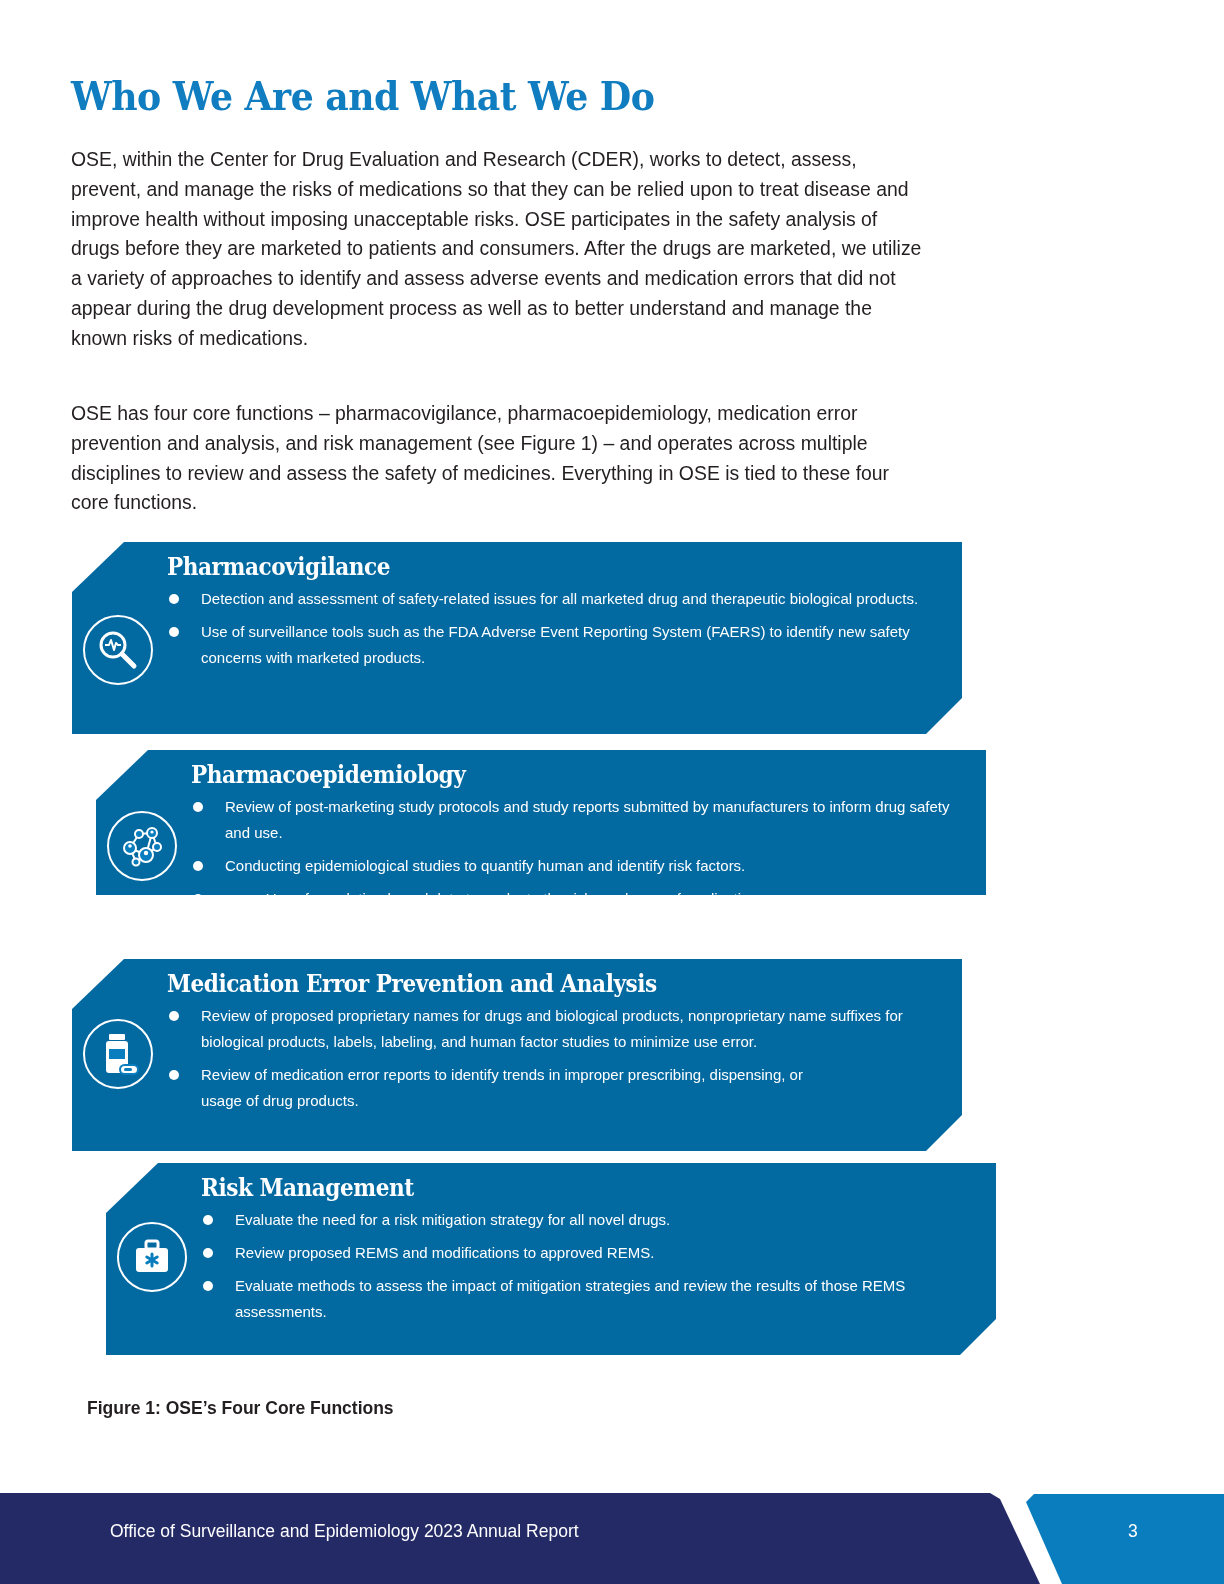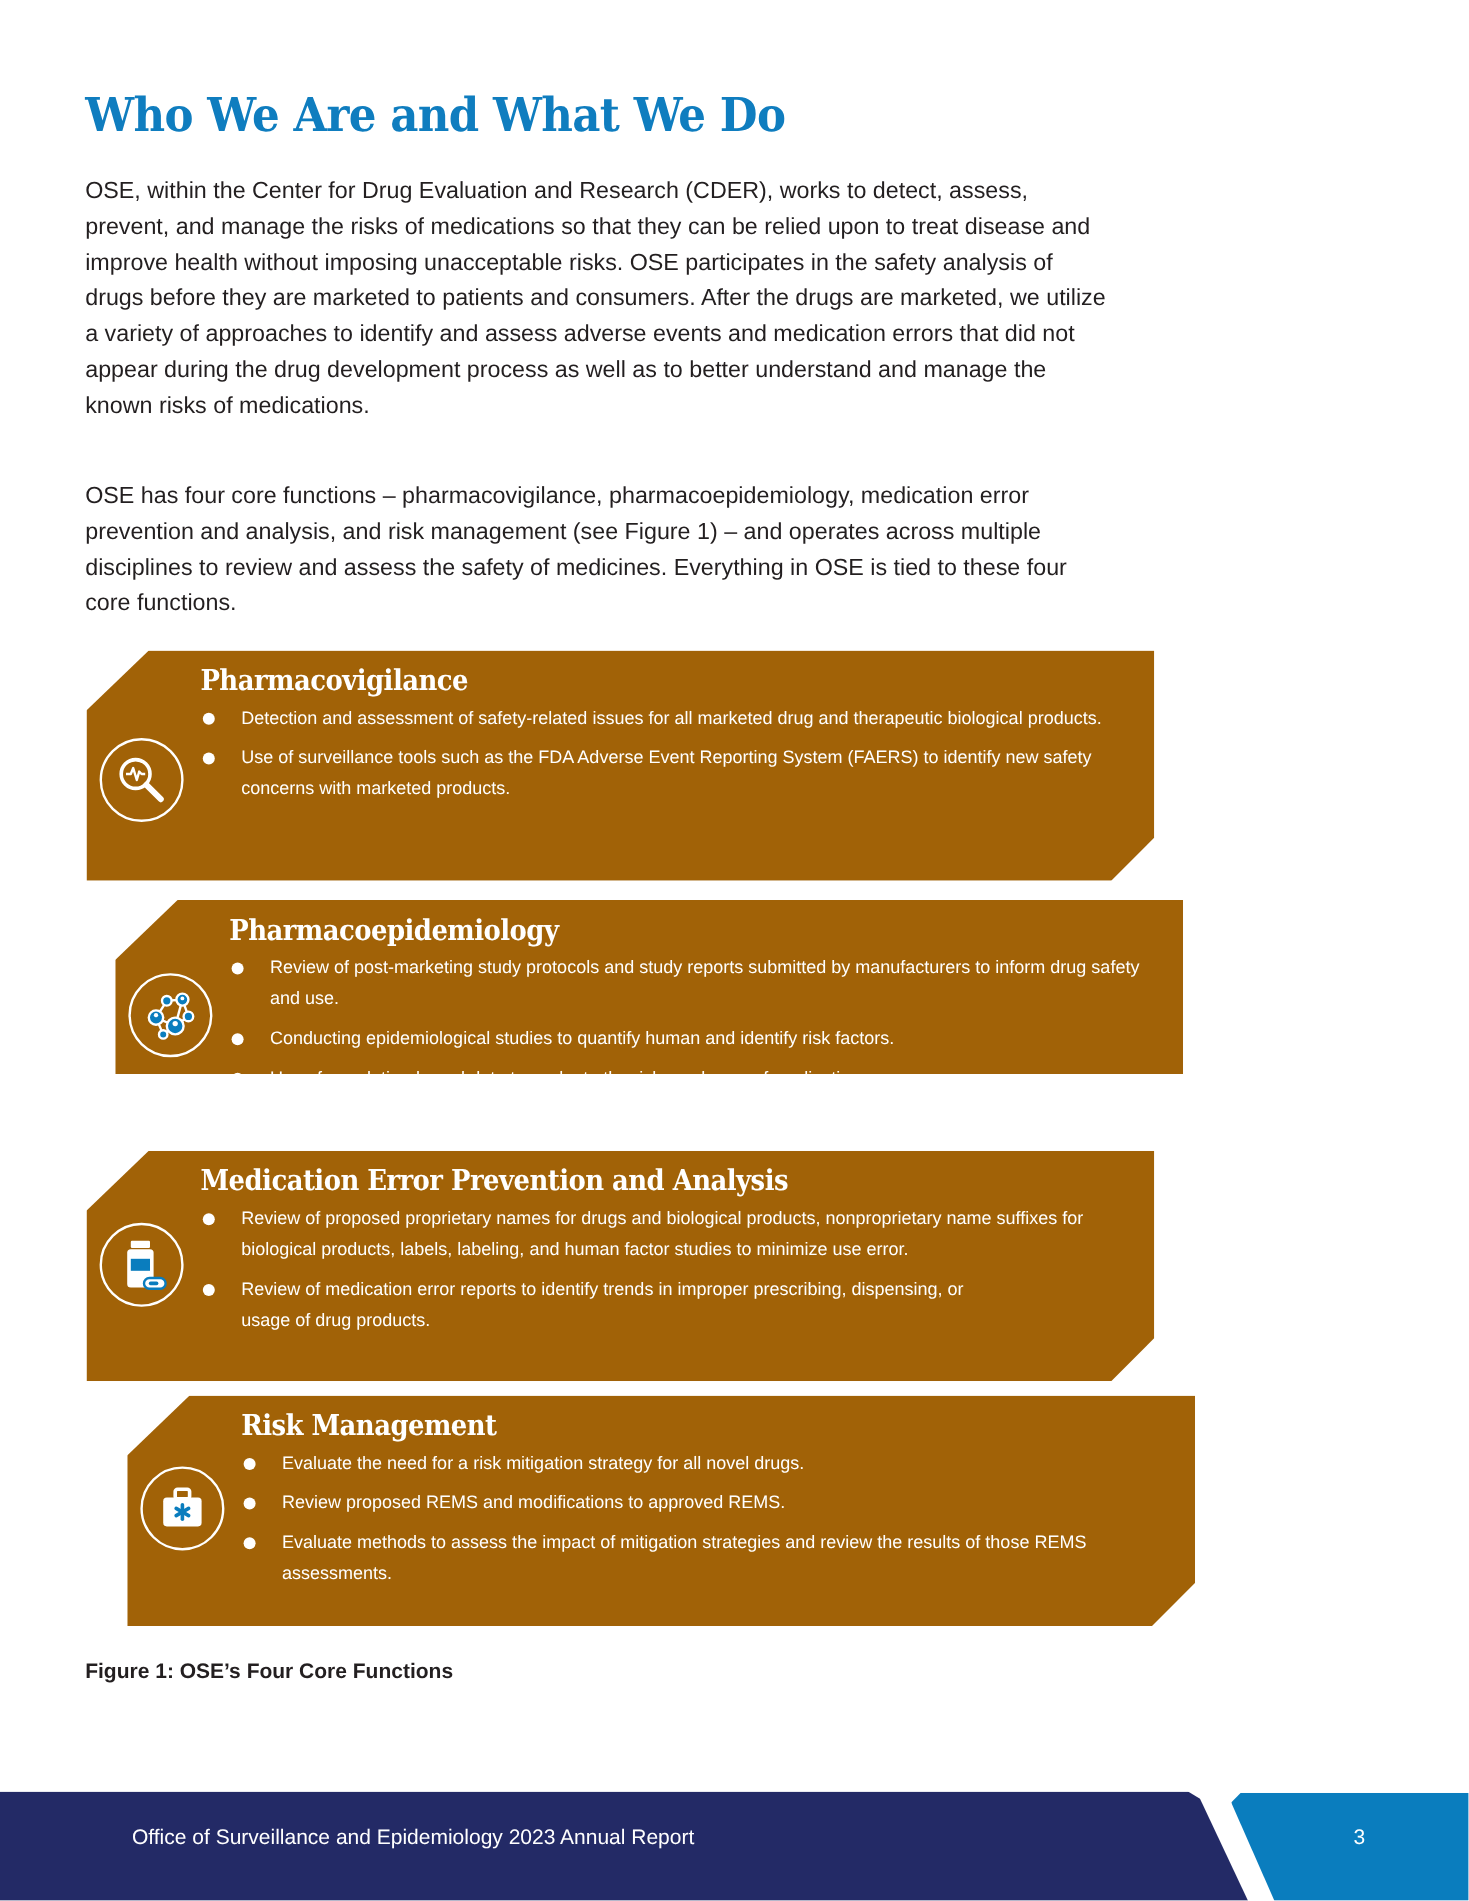--- a/index.html
+++ b/index.html
@@ -15,21 +15,21 @@
       line-height: 56px; transform: scaleX(0.93); transform-origin: left center;
     }
     .para {
       position: absolute; left: 71px; width: 860px; margin: 0;
       font-size: 19.4px; line-height: 29.8px; color: #231f20;
     }
     .p1 { top: 145px; }
     .p2 { top: 399px; }
 
     .card {
-      position: absolute; left: 72px; width: 890px; background: #a16207;
+      position: absolute; left: 72px; width: 890px; background: #0369a1;
       clip-path: polygon(75px 0, 890px 0, 890px 158px, 852px 100%, 0 100%, 0 56px);
       color: #ffffff;
     }
     .card-1 { top: 542px; height: 192px; clip-path: polygon(52px 0, 890px 0, 890px 156px, 854px 192px, 0 192px, 0 50px); }
     .card-2 { top: 750px; height: 145px; clip-path: polygon(52px 0, 890px 0, 890px 156px, 854px 192px, 0 192px, 0 50px); margin-left: 24px; }
     .card-3 { top: 959px; height: 192px; clip-path: polygon(52px 0, 890px 0, 890px 156px, 854px 192px, 0 192px, 0 50px); }
     .card-4 { top: 1163px; height: 192px; clip-path: polygon(52px 0, 890px 0, 890px 156px, 854px 192px, 0 192px, 0 50px); margin-left: 34px; }
 
     .card-title {
       position: absolute; left: 95px; top: 9px; margin: 0;
@@ -53,21 +53,21 @@
       position: absolute; left: 11px; width: 66px; height: 66px;
       border: 2px solid #ffffff; border-radius: 50%;
       display: flex; align-items: center; justify-content: center;
     }
     .card-1 .icon-circle { top: 73px; }
     .card-2 .icon-circle { top: 61px; }
     .card-3 .icon-circle { top: 60px; }
     .card-4 .icon-circle { top: 59px; }
 
     .caption {
-      position: absolute; left: 71px; top: 1382px; margin: 0;
+      position: absolute; left: 71px; top: 1382px; margin: 16px;
       font-weight: bold; font-size: 17.5px; color: #231f20;
     }
 
     .footer-left {
       position: absolute; left: 0; top: 1493px; width: 1040px; height: 91px;
       background: #232a66;
       clip-path: polygon(0 0, 990px 0, 1000px 6px, 1040px 91px, 0 91px);
     }
     .footer-right {
       position: absolute; left: 1026px; top: 1494px; width: 198px; height: 90px;
@@ -125,21 +125,21 @@
       <circle cx="18" cy="40" r="3.5" fill="#0a7dbe"></circle>
       <circle cx="12" cy="24" r="1.8" fill="#fff" stroke="none"></circle>
       <circle cx="28" cy="31" r="2.2" fill="#fff" stroke="none"></circle>
       <circle cx="34" cy="10" r="1.6" fill="#fff" stroke="none"></circle>
     </svg>
   </div>
   <h2 class="card-title">Pharmacoepidemiology</h2>
   <ul class="card-list">
     <li><span class="bullet"></span><span>Review of post-marketing study protocols and study reports submitted by manufacturers to inform drug safety and use.</span></li>
     <li><span class="bullet"></span><span>Conducting epidemiological studies to quantify human and identify risk factors.</span></li>
-    <li style="padding-right:160px;"><span class="bullet"></span><span>Use of population-based data to evaluate the risks and uses of medications.</span></li>
+    <li style="padding-right:160px;text-align:center;"><span class="bullet"></span><span>Use of population-based data to evaluate the risks and uses of medications.</span></li>
   </ul>
 </div>
 
 <div class="card card-3">
   <div class="icon-circle">
     <svg width="44" height="48" viewBox="0 0 44 48">
       <rect x="13" y="4" width="16" height="6" rx="1" fill="#fff"></rect>
       <rect x="10" y="11" width="22" height="32" rx="3" fill="#fff"></rect>
       <rect x="13" y="19" width="16" height="10" fill="#0a7dbe"></rect>
       <rect x="24" y="35" width="18" height="9" rx="4.5" fill="#fff" stroke="#0a7dbe" stroke-width="2"></rect>

